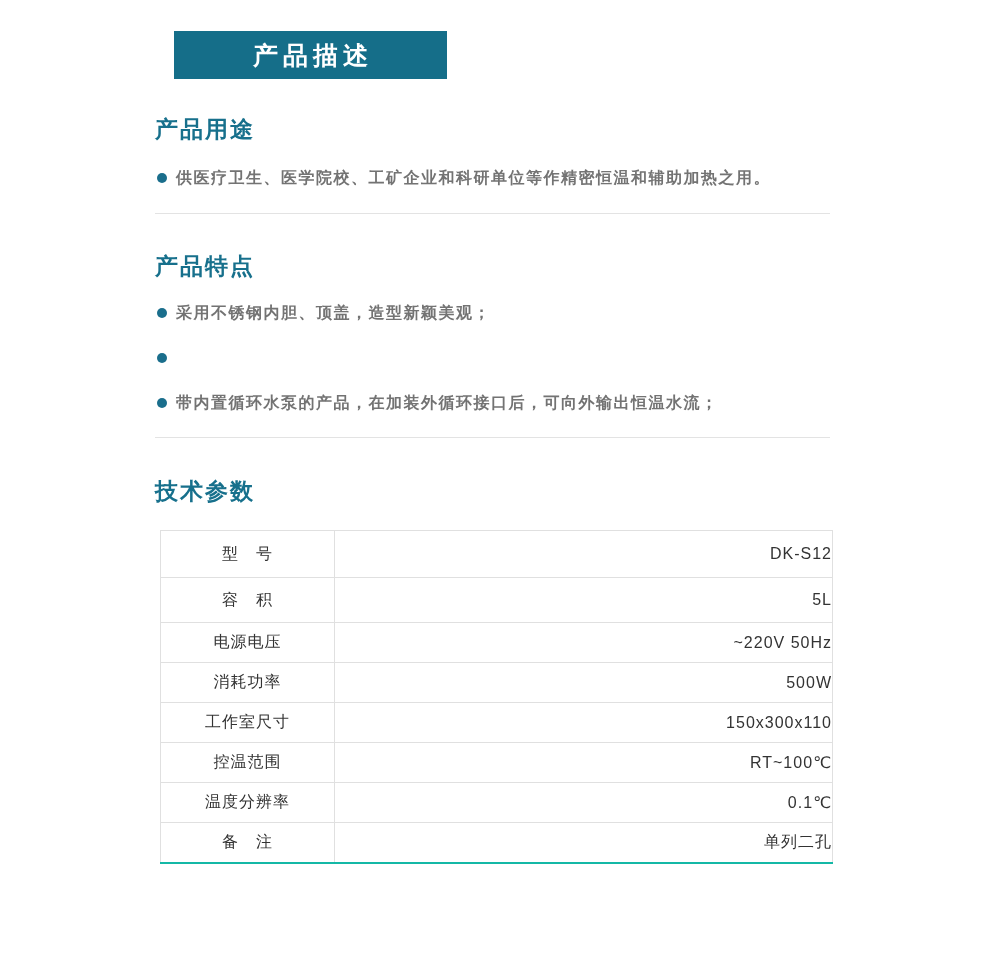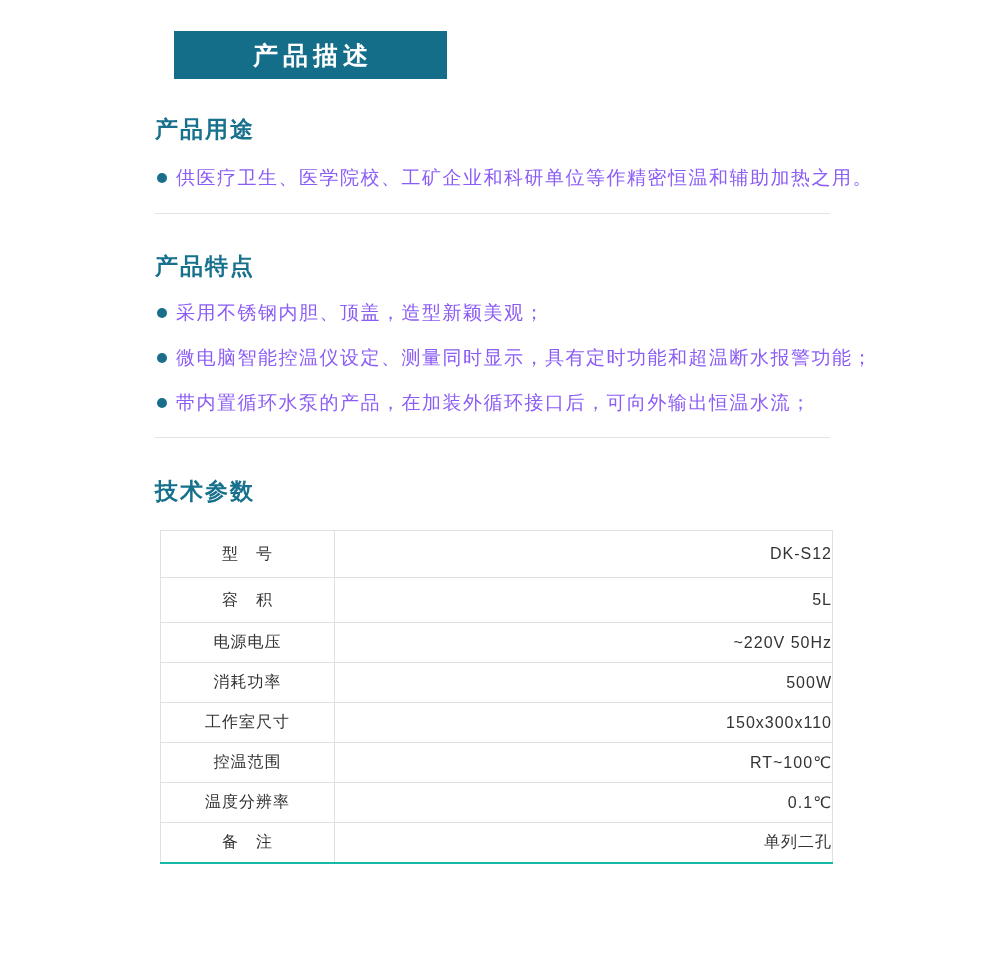--- a/index.html
+++ b/index.html
@@ -58,25 +58,26 @@
   .dot {
     width: 10px;
     height: 10px;
     border-radius: 50%;
     background: #1A6E8C;
     margin-top: 5px;
     margin-right: 9px;
     flex-shrink: 0;
   }
   .bullet-text {
-    font-size: 19px;
+    font-size: 16px;
     line-height: 20px;
     letter-spacing: 1.5px;
-    color: #8b5cf6;
+    color: #737373;
     white-space: nowrap;
+    font-weight: bold;
   }
   #bullet-usage-0    { top: 168px; }
   #bullet-feature-0  { top: 303px; }
   #bullet-feature-1  { top: 348px; }
   #bullet-feature-2  { top: 393px; }
 
   .divider {
     position: absolute;
     left: 155px;
     width: 675px;
@@ -134,21 +135,20 @@
 
   <h2 class="section-title" id="title-features">产品特点</h2>
 
   <div class="bullet-row" id="bullet-feature-0">
     <span class="dot"></span>
     <span class="bullet-text">采用不锈钢内胆、顶盖，造型新颖美观；</span>
   </div>
 
   <div class="bullet-row" id="bullet-feature-1">
     <span class="dot"></span>
-    <span class="bullet-text">微电脑智能控温仪设定、测量同时显示，具有定时功能和超温断水报警功能；</span>
   </div>
 
   <div class="bullet-row" id="bullet-feature-2">
     <span class="dot"></span>
     <span class="bullet-text">带内置循环水泵的产品，在加装外循环接口后，可向外输出恒温水流；</span>
   </div>
 
   <hr class="divider" id="divider-2">
 
   <h2 class="section-title" id="title-params">技术参数</h2>

